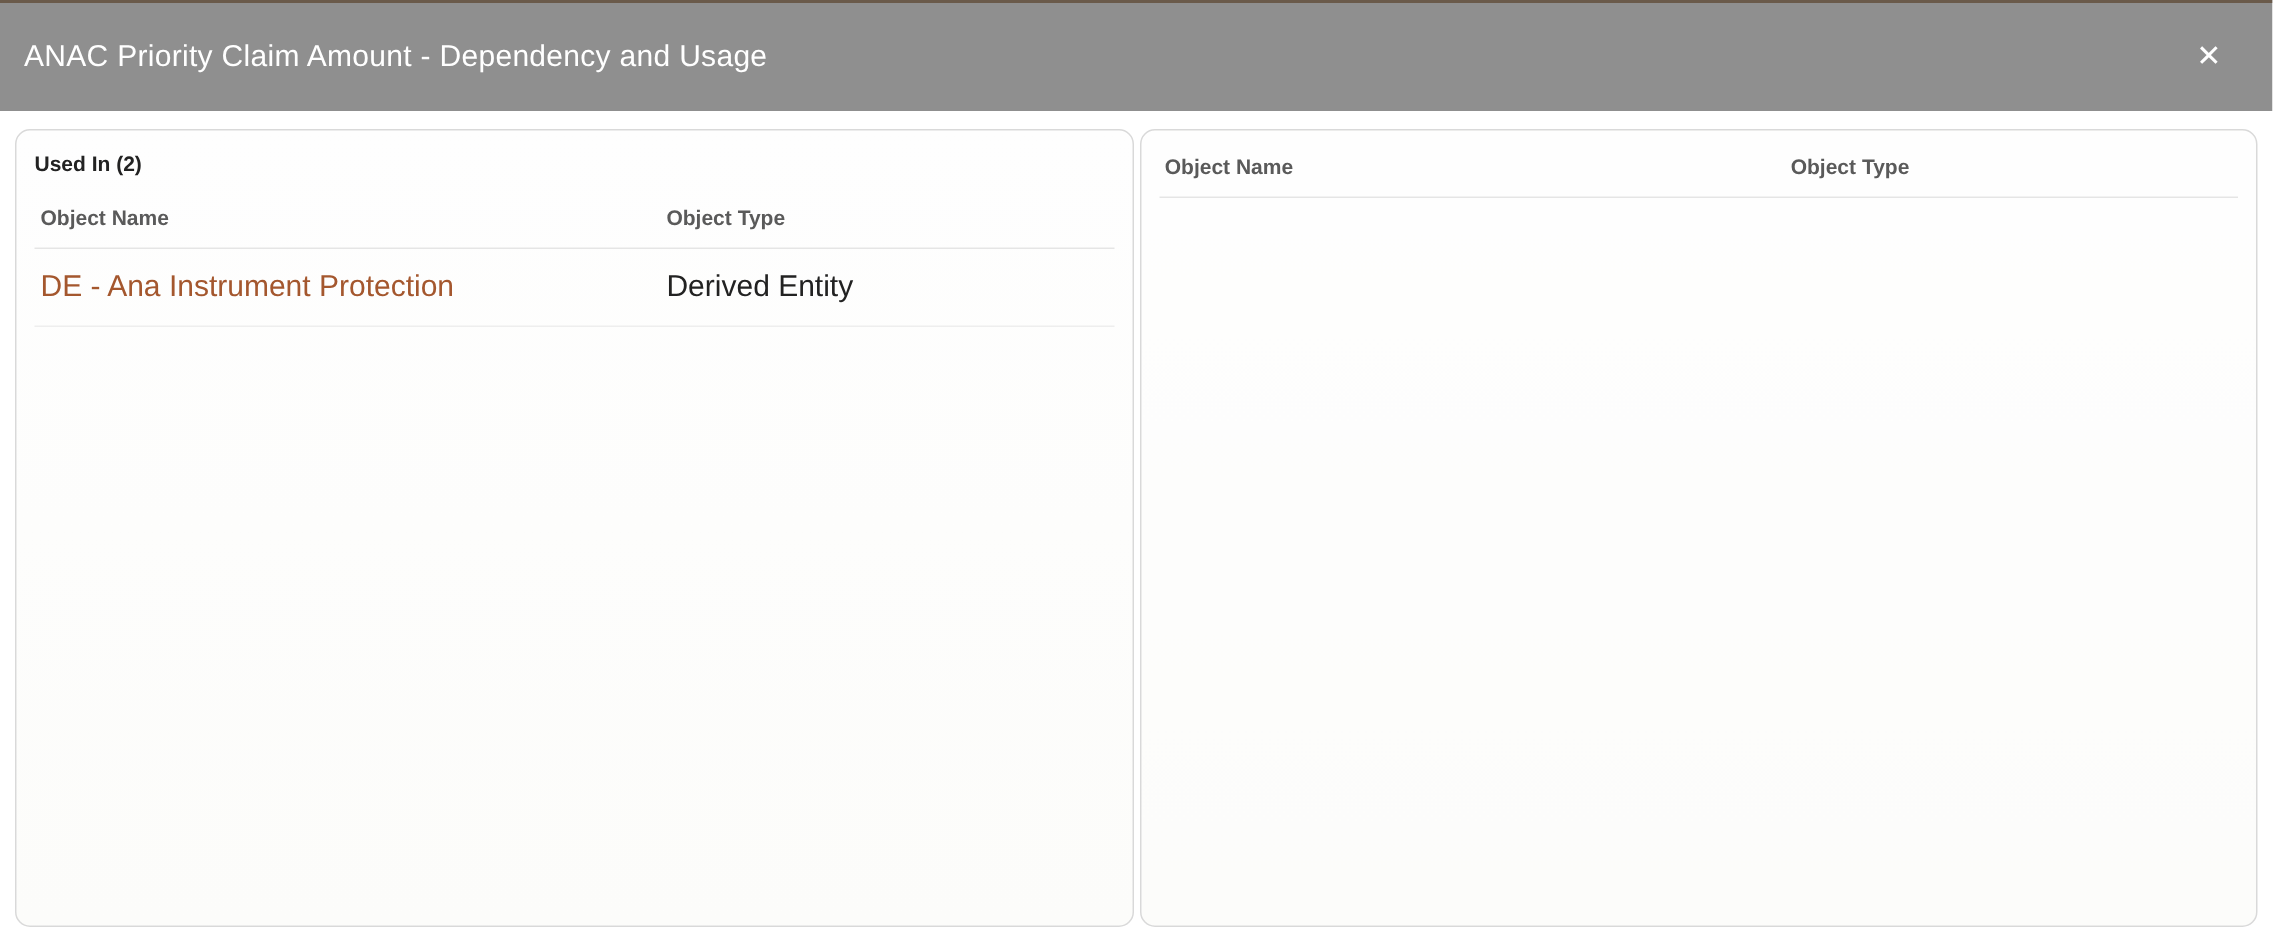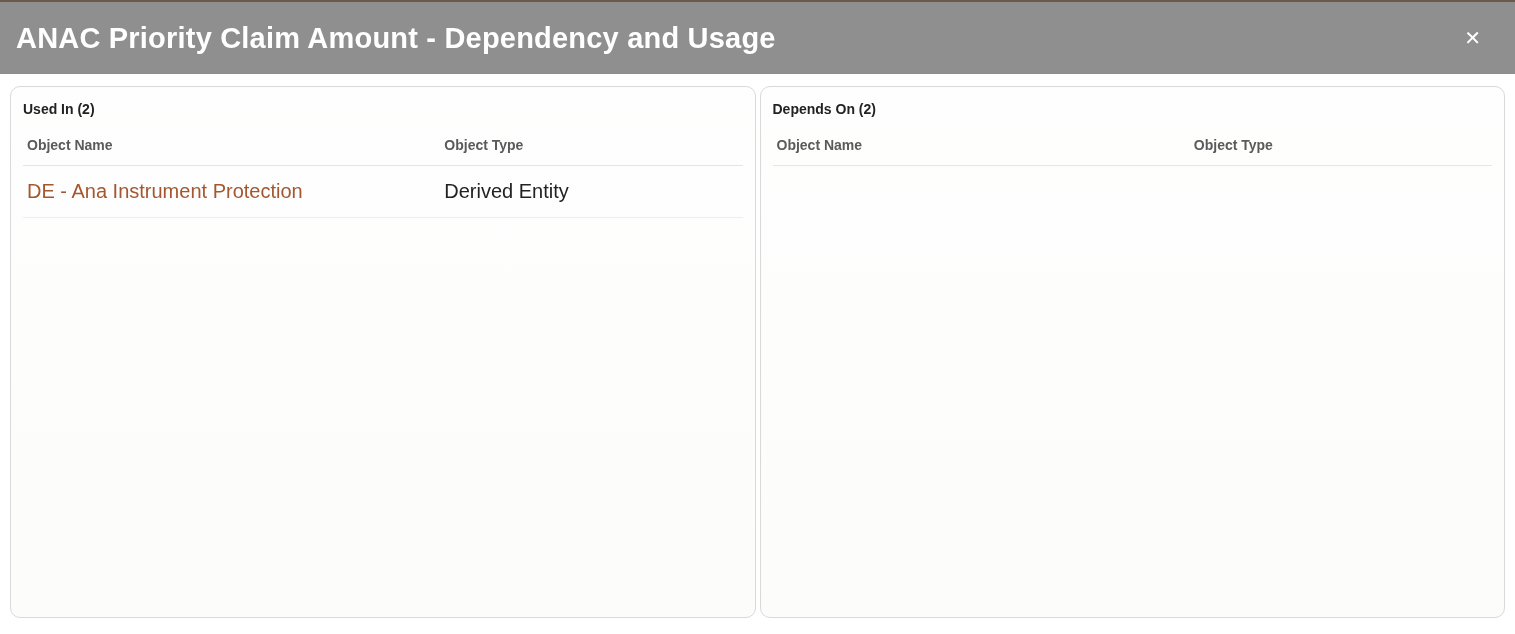--- a/index.html
+++ b/index.html
@@ -15,22 +15,22 @@
     background: #8f8f8f;
     border-top: 2px solid #6a5a4a;
     color: #fff;
     height: 74px;
     display: flex;
     align-items: center;
     justify-content: space-between;
     padding: 0 28px 0 16px;
   }
   .header-title {
-    font-size: 29px;
-    font-weight: 700;
+    font-size: 20px;
+    font-weight: 400;
     letter-spacing: .2px;
   }
   .close-btn {
     font-size: 20px;
     line-height: 1;
     color: #fff;
     cursor: pointer;
     padding: 6px;
     user-select: none;
   }
@@ -105,21 +105,20 @@
       <tbody>
         <tr>
           <td><span class="obj-link">DE - Ana Instrument Protection</span></td>
           <td><span class="obj-type">Derived Entity</span></td>
         </tr>
       </tbody>
     </table>
   </div>
 
   <div class="panel">
-    <div class="panel-title">Depends On (2)</div>
     <table class="grid">
       <thead>
         <tr>
           <th>Object Name</th>
           <th>Object Type</th>
         </tr>
       </thead>
       <tbody>
       </tbody>
     </table>

